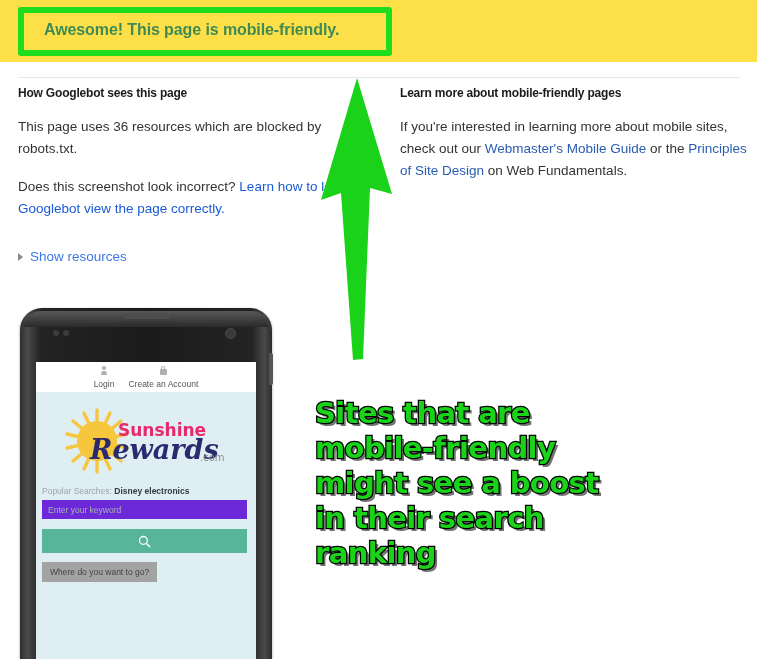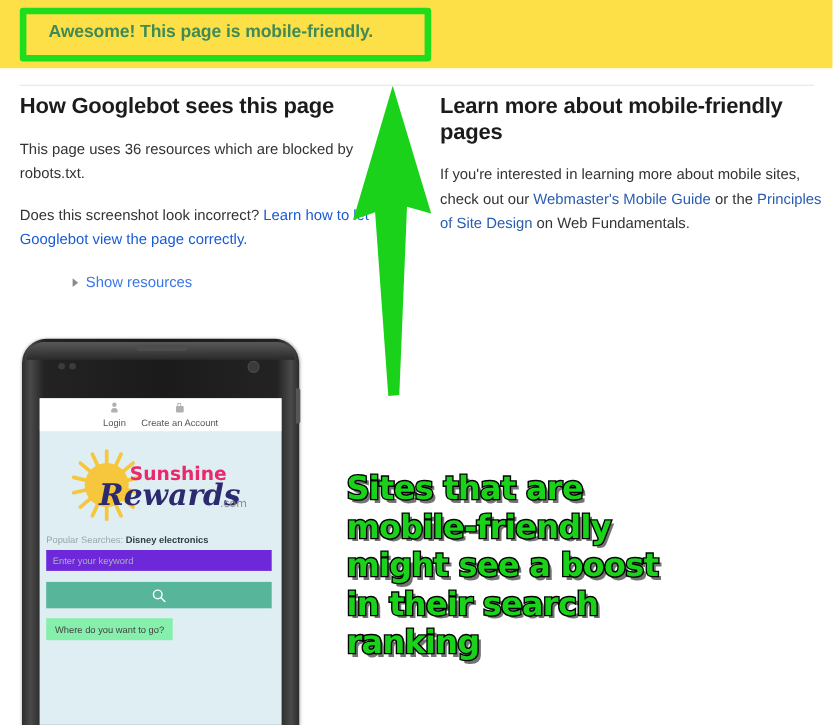--- a/index.html
+++ b/index.html
@@ -38,36 +38,35 @@
     background:#e6e6e6;
   }
 
   
   .col{position:absolute;top:86px;}
   #col-left{left:18px;width:340px;}
   #col-right{left:400px;width:350px;}
 
   .col h2{
     margin:0 0 16px 0;
-    font-size:20px;font-weight:bold;color:#1b1b1b;
+    font-size:12px;font-weight:bold;color:#1b1b1b;
     letter-spacing:-0.2px;
   }
   .col p{
     margin:0 0 16px 0;
     font-size:13.5px;line-height:22px;color:#333;
   }
   a.link{color:#1a5ad7;text-decoration:none;margin-top:16px;}
   #col-right a.link{color:#2a5db0;}
 
   #show-resources{
     position:absolute;left:18px;top:249px;
     font-size:13.5px;color:#3b78e7;
     display:flex;align-items:center;gap:7px;
     cursor:pointer;
-    margin-left:48px;
   }
   #disclosure-tri{
     width:0;height:0;
     border-left:5px solid #8a8a8a;
     border-top:4px solid transparent;
     border-bottom:4px solid transparent;
     display:inline-block;
   }
 
   
@@ -82,21 +81,20 @@
     font-family:"DejaVu Sans",sans-serif;
     font-size:29px;
     font-weight:bold;
     line-height:35px;
     color:#19d219;
     letter-spacing:-0.6px;
     -webkit-text-stroke:2.5px #000;
     paint-order:stroke fill;
     text-shadow:
       3px 3px 0 rgba(0,0,0,0.55);
-    margin-top: 31px;
   }
   #annotation span{display:block;}
 
   
   #phone{
     position:absolute;left:20px;top:308px;width:252px;height:351px;
   }
   #phone-body{
     position:absolute;left:0;top:0;width:252px;height:351px;
     background:linear-gradient(90deg,#2e2e2e 0%,#4a4a4a 3%,#232323 8%,#1b1b1b 50%,#232323 92%,#4a4a4a 97%,#2c2c2c 100%);
@@ -157,21 +155,21 @@
     font-size:8.5px;color:#a9b3b8;
     display:flex;align-items:center;padding-left:6px;
   }
   #search-btn{
     position:absolute;left:6px;top:167px;width:205px;height:24px;
     background:#57b59a;
     display:flex;align-items:center;justify-content:center;
   }
   #goto-pill{
     position:absolute;left:6px;top:200px;
-    background:#86efac;padding:5px 8px;
+    background:#a3a3a3;padding:5px 8px;
     font-size:8.5px;color:#444;white-space:nowrap;
   }
 </style>
 </head>
 <body>
 
 <div id="banner">
   <div id="banner-text">Awesome! This page is mobile-friendly.</div>
 </div>
 <div id="banner-highlight"></div>

